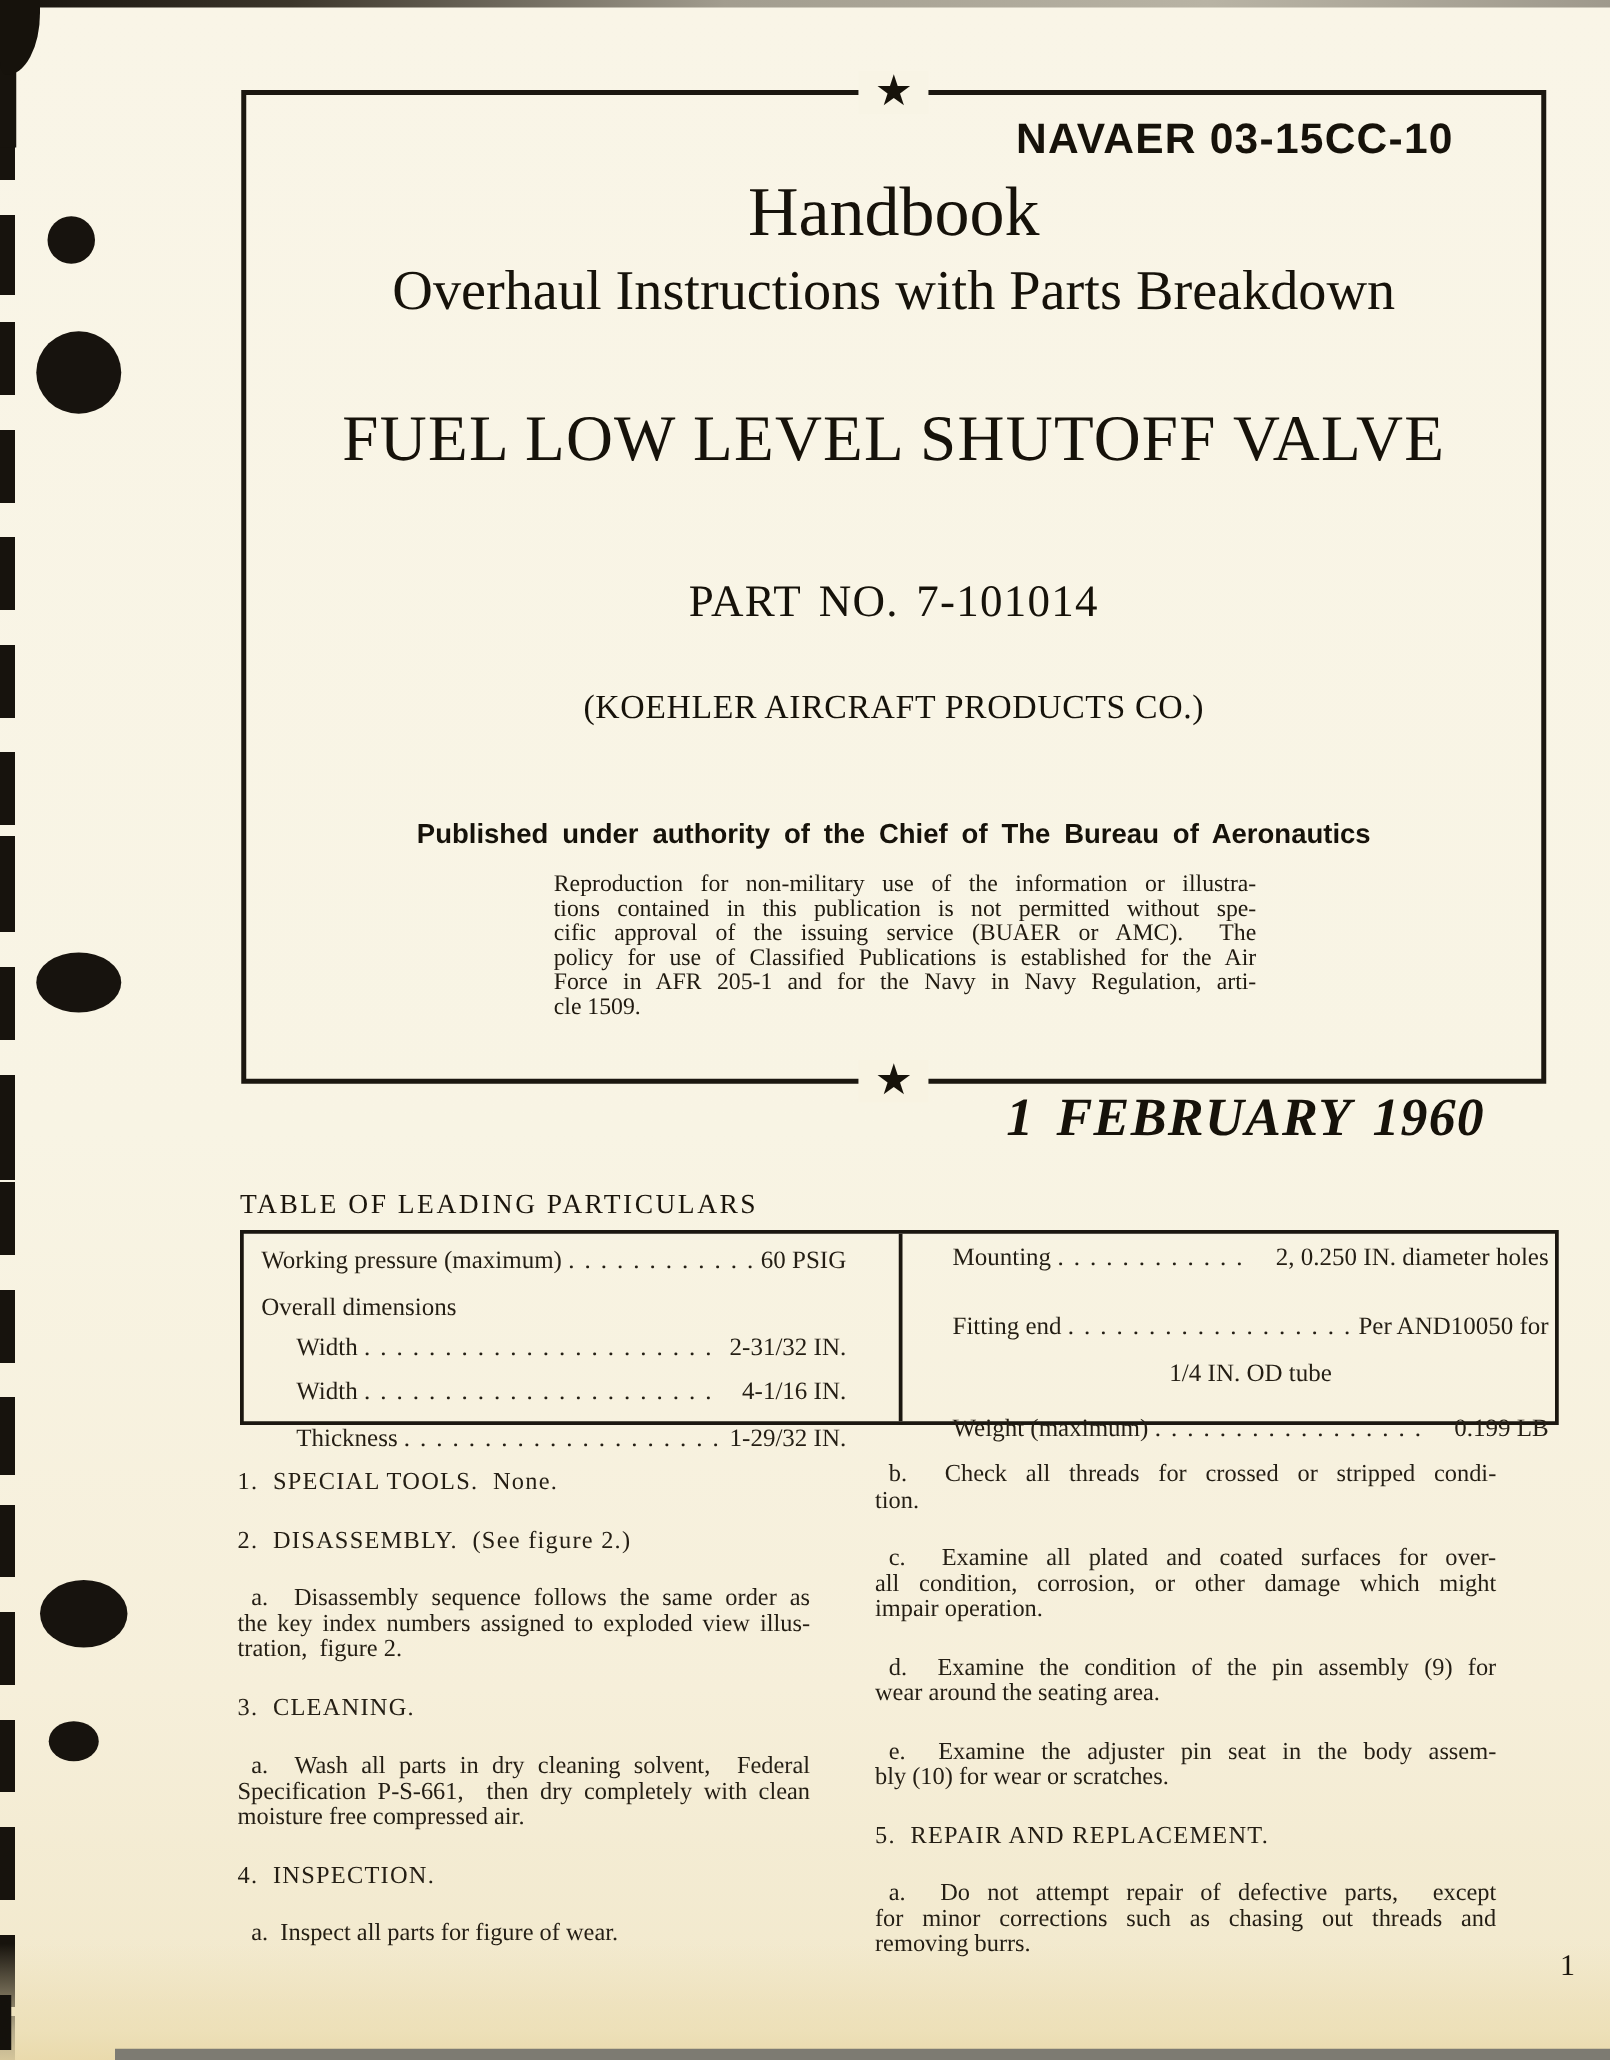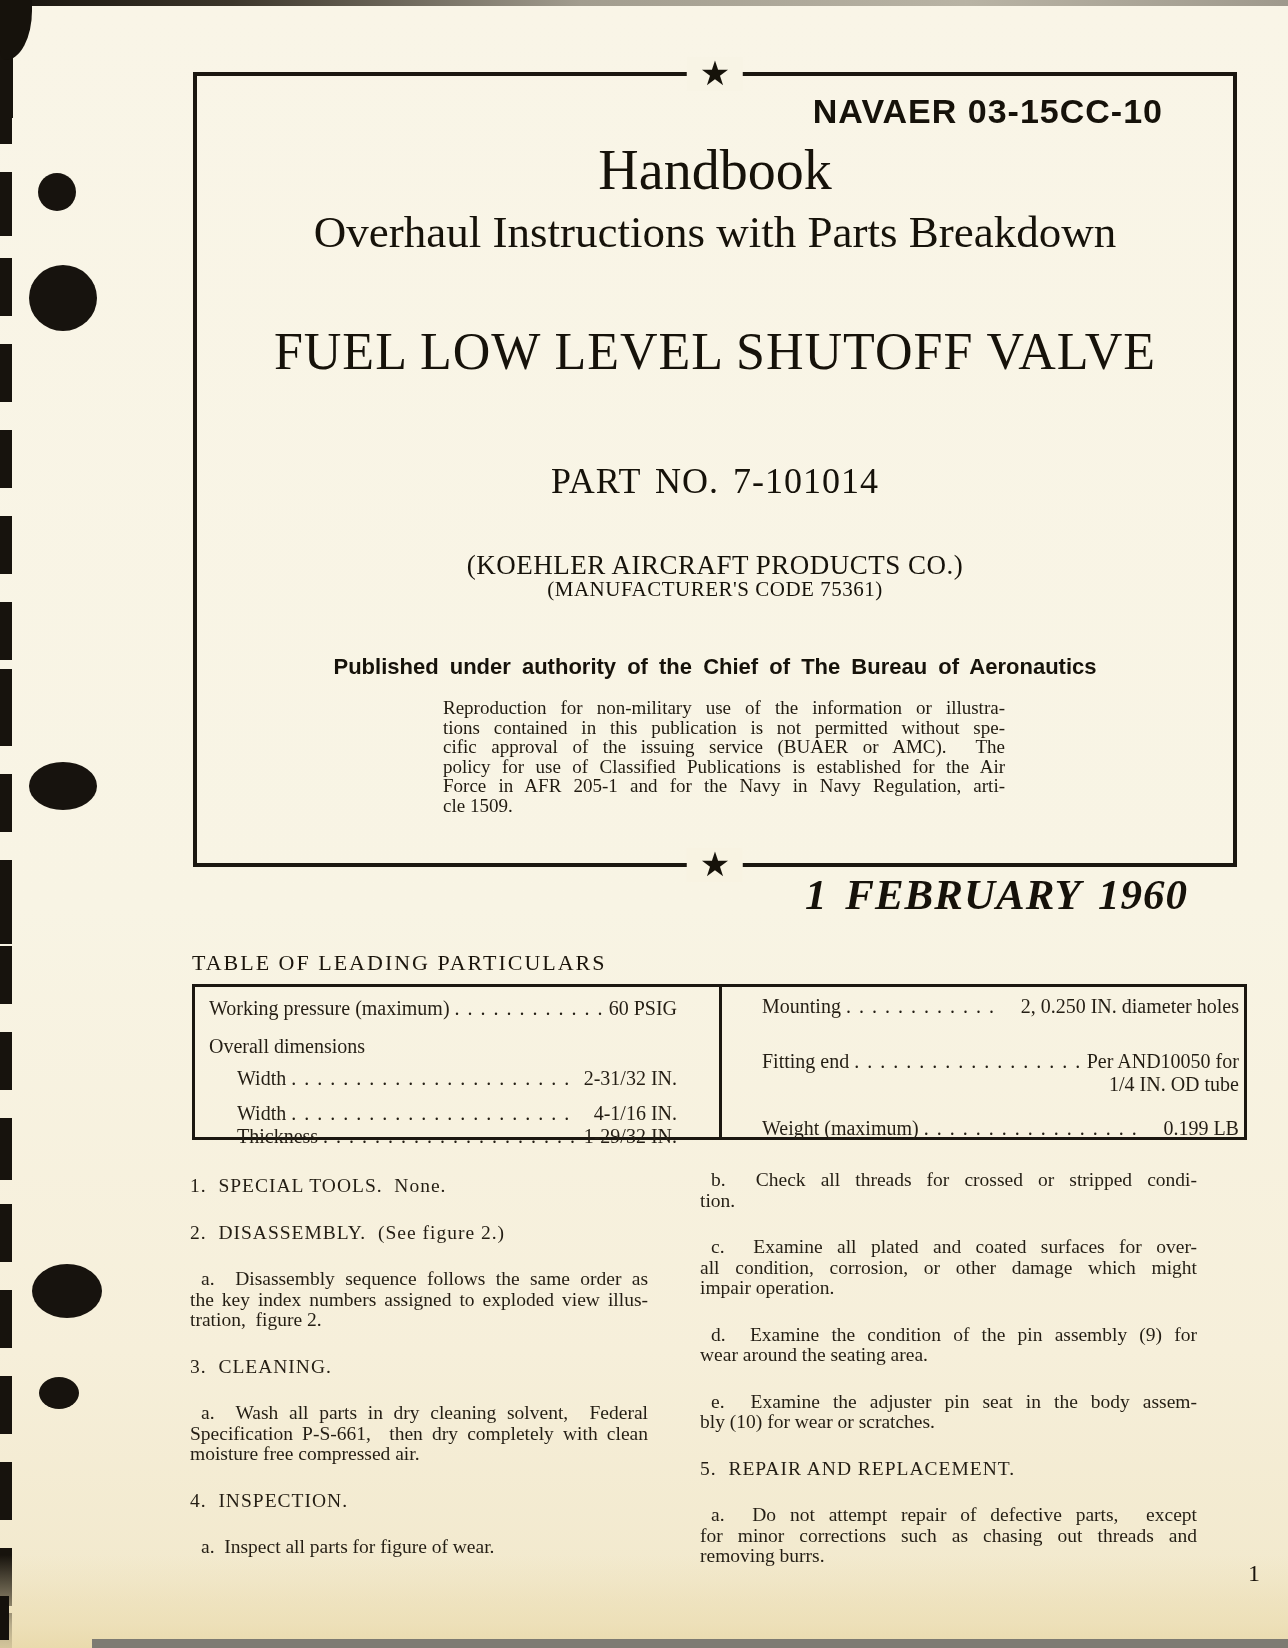--- a/index.html
+++ b/index.html
@@ -51,24 +51,24 @@
   .trow{display:flex;align-items:baseline;line-height:22px;}
   .tind{margin-left:28px;}
   .tlbl{white-space:pre;}
   .tdots{flex:1 1 auto;overflow:hidden;white-space:pre;letter-spacing:1.5px;padding:0 5px;}
   .tval{white-space:pre;}
   .tval2{text-align:right;line-height:22px;white-space:pre;}
   .cell-left > :nth-child(1){margin-top:10px;}
   .cell-left > :nth-child(2){margin-top:16px;}
   .cell-left > :nth-child(3){margin-top:10px;}
   .cell-left > :nth-child(4){margin-top:13px;}
-  .cell-left > :nth-child(5){margin-top:1px;}
+  .cell-left > :nth-child(5){margin-top:16px;}
   .cell-right > :nth-child(1){margin-top:8px;}
   .cell-right > :nth-child(2){margin-top:33px;}
-  .cell-right > :nth-child(3){margin-top:1px;}
+  .cell-right > :nth-child(3){margin-top:16px;text-align:center;}
   .cell-right > :nth-child(4){margin-top:22px;}
   
   .bodycol{position:absolute;font-size:19.5px;line-height:20.5px;color:#241e14;}
   .col-left{left:190px;top:1176px;width:458px;}
   .col-right{left:700px;top:1170px;width:497px;}
   .para{margin:0 0 26px 0;}
   .para.heading .line{letter-spacing:1px;}
   .line{white-space:pre-wrap;}
   .line.jl{text-align:justify;text-align-last:justify;}
   .line.ind{text-indent:11px;}
@@ -95,21 +95,20 @@
   <div class="main-box">
     <span class="star star-top">★</span>
     <span class="star star-bottom">★</span>
 
     <div class="navaer">NAVAER 03-15CC-10</div>
     <div class="cline t-handbook">Handbook</div>
     <div class="cline t-sub">Overhaul Instructions with Parts Breakdown</div>
     <div class="cline t-main">FUEL LOW LEVEL SHUTOFF VALVE</div>
     <div class="cline t-part">PART NO. 7-101014</div>
     <div class="cline t-mfr1">(KOEHLER AIRCRAFT PRODUCTS CO.)</div>
-    <div class="cline t-mfr2">(MANUFACTURER'S CODE 75361)</div>
     <div class="cline t-auth">Published under authority of the Chief of The Bureau of Aeronautics</div>
     <div class="repro">
         <div class="line jl">Reproduction for non-military use of the information or illustra-</div>
         <div class="line jl">tions contained in this publication is not permitted without spe-</div>
         <div class="line jl">cific approval of the issuing service (BUAER or AMC).  The</div>
         <div class="line jl">policy for use of Classified Publications is established for the Air</div>
         <div class="line jl">Force in AFR 205-1 and for the Navy in Navy Regulation, arti-</div>
         <div class="line">cle 1509.</div>
       </div>
   </div>

